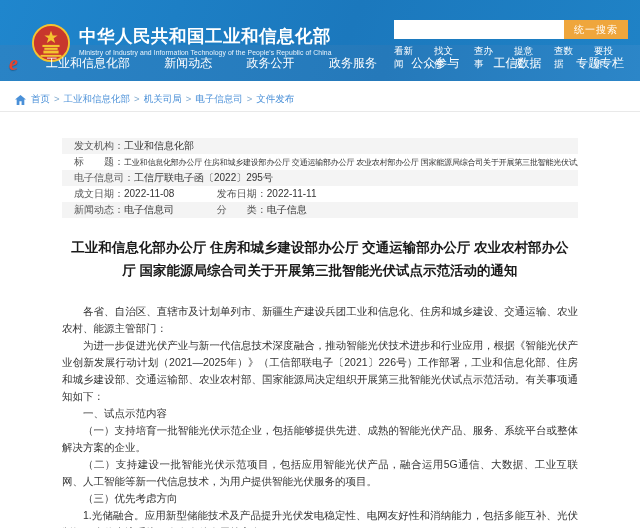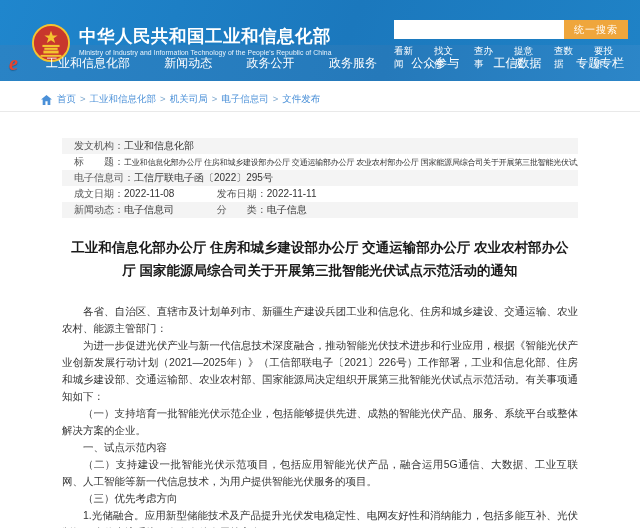--- a/index.html
+++ b/index.html
@@ -52,21 +52,21 @@
     text-shadow: 0 1px 1px rgba(0,0,0,0.25);
   }
   .nav-items {
     flex: 1; display: flex; justify-content: space-between;
     color: #fff; font-size: 12px;
   }
   .nav-item { cursor: pointer; }
   
   .crumb-bar {
     height: 24px; margin-top: 7px; border-bottom: 1px solid #e9e9e9;
-    display: flex; align-items: center; padding-left: 41px;
+    display: flex; align-items: center; padding-left: 15px;
     font-size: 9.5px; color: #4a90d8;
   }
   .home-ic { display: inline-flex; margin-right: 5px; }
   .crumb-link { cursor: pointer; }
   .crumb-sep { color: #7fa9cf; margin: 0 4px; }
   
   .content { width: 516px; margin: 0 auto; padding-top: 26px; }
   .meta-table { width: 100%; }
   .meta-row {
     height: 16px; line-height: 16px; font-size: 10px; color: #333;
@@ -154,21 +154,21 @@
         <div class="meta-row"><span class="meta-cell"><span class="meta-label">发文机构：</span><span class="meta-value">工业和信息化部</span></span></div>
         <div class="meta-row"><span class="meta-cell"><span class="meta-label">标　　题：</span><span class="meta-value">工业和信息化部办公厅 住房和城乡建设部办公厅 交通运输部办公厅 农业农村部办公厅 国家能源局综合司关于开展第三批智能光伏试点示范活动的通知</span></span></div>
         <div class="meta-row"><span class="meta-cell"><span class="meta-label">电子信息司：</span><span class="meta-value">工信厅联电子函〔2022〕295号</span></span></div>
         <div class="meta-row"><span class="meta-cell"><span class="meta-label">成文日期：</span><span class="meta-value">2022-11-08</span></span><span class="meta-cell col2"><span class="meta-label">发布日期：</span><span class="meta-value">2022-11-11</span></span></div>
         <div class="meta-row"><span class="meta-cell"><span class="meta-label">新闻动态：</span><span class="meta-value">电子信息司</span></span><span class="meta-cell col2"><span class="meta-label">分　　类：</span><span class="meta-value">电子信息</span></span></div>
       </div>
     <h1 class="doc-title">工业和信息化部办公厅 住房和城乡建设部办公厅 交通运输部办公厅 农业农村部办公厅 国家能源局综合司关于开展第三批智能光伏试点示范活动的通知</h1>
     <div class="doc-body" id="paras">
         <p class="body-p">各省、自治区、直辖市及计划单列市、新疆生产建设兵团工业和信息化、住房和城乡建设、交通运输、农业农村、能源主管部门：</p>
         <p class="body-p">为进一步促进光伏产业与新一代信息技术深度融合，推动智能光伏技术进步和行业应用，根据《智能光伏产业创新发展行动计划（2021—2025年）》（工信部联电子〔2021〕226号）工作部署，工业和信息化部、住房和城乡建设部、交通运输部、农业农村部、国家能源局决定组织开展第三批智能光伏试点示范活动。有关事项通知如下：</p>
+        <p class="body-p">一、试点示范内容</p>
         <p class="body-p">（一）支持培育一批智能光伏示范企业，包括能够提供先进、成熟的智能光伏产品、服务、系统平台或整体解决方案的企业。</p>
-        <p class="body-p">一、试点示范内容</p>
         <p class="body-p">（二）支持建设一批智能光伏示范项目，包括应用智能光伏产品，融合运用5G通信、大数据、工业互联网、人工智能等新一代信息技术，为用户提供智能光伏服务的项目。</p>
         <p class="body-p">（三）优先考虑方向</p>
         <p class="body-p">1.光储融合。应用新型储能技术及产品提升光伏发电稳定性、电网友好性和消纳能力，包括多能互补、光伏制氢、光伏直流系统、自发自储自用等方向。</p>
       </div>
   </div>
 
 </div>
 
 </body></html>

